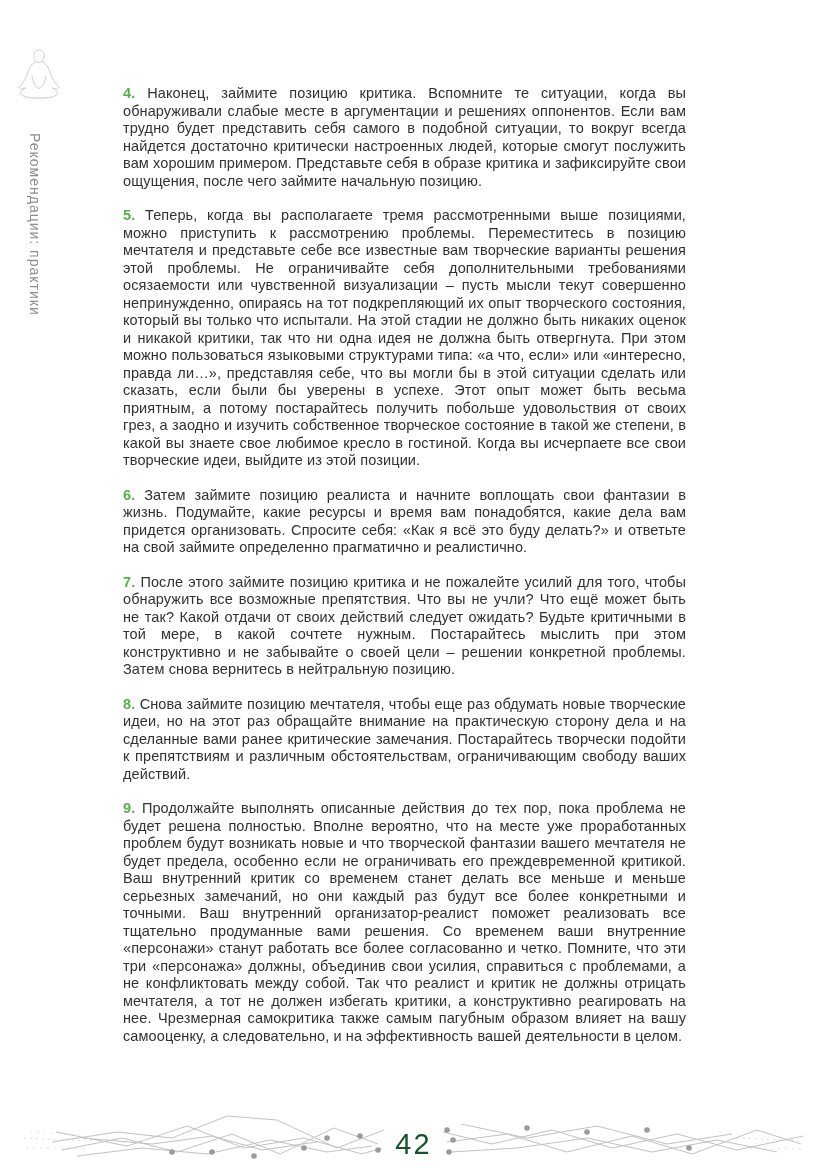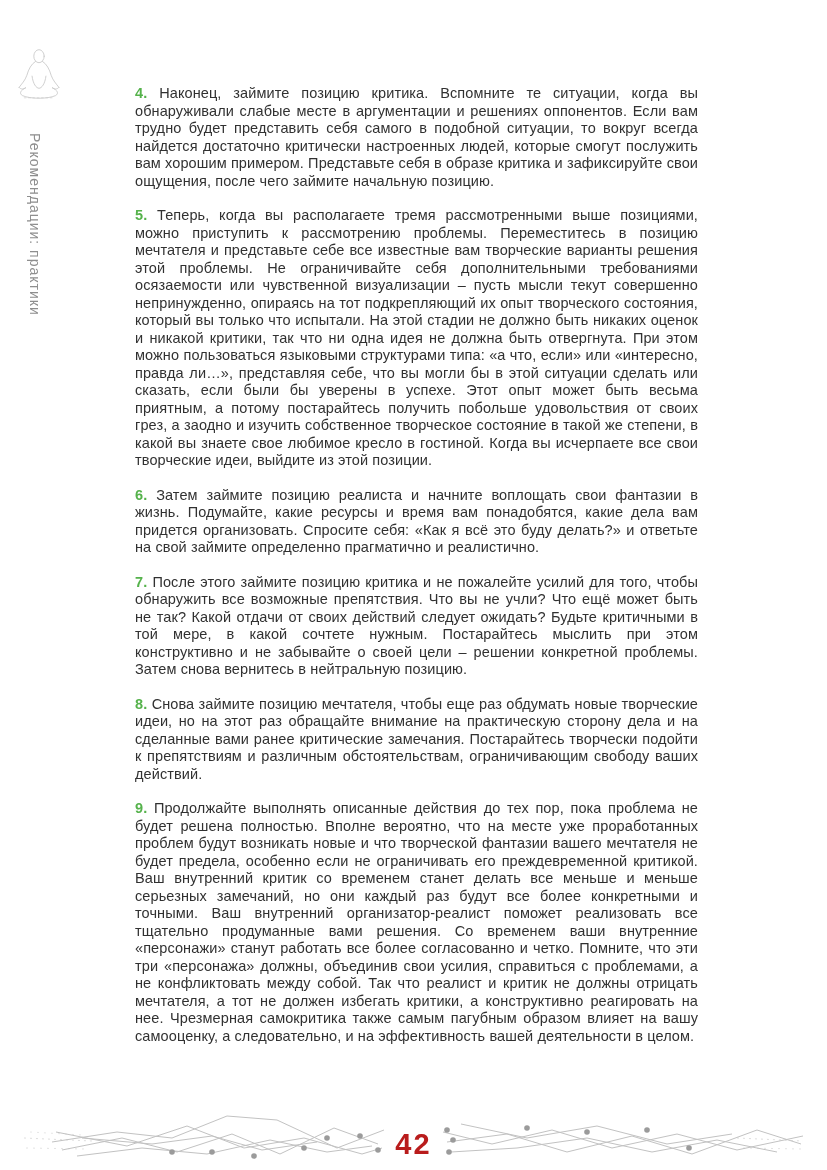--- a/index.html
+++ b/index.html
@@ -31,21 +31,20 @@
     color: #8e8e8e;
     white-space: nowrap;
   }
 
   
   .content {
     position: absolute;
     left: 123px;
     top: 85px;
     width: 563px;
-    margin-left: 12px;
   }
   .para {
     margin: 0 0 17px 0;
     font-size: 14.5px;
     line-height: 17.5px;
     text-align: justify;
     color: #313131;
     letter-spacing: 0.1px;
   }
   .para .num {
@@ -63,23 +62,23 @@
   }
   .decor-left  { position: absolute; left: 22px;  top: 6px;  width: 368px; height: 60px; }
   .decor-right { position: absolute; left: 437px; top: 6px;  width: 368px; height: 60px; }
   .page-number {
     position: absolute;
     left: 0;
     width: 100%;
     top: 26px;
     text-align: center;
     font-size: 29px;
-    font-weight: 700;
+    font-weight: 400;
     letter-spacing: 2px;
-    color: #b91c1c;
+    color: #14532d;
   }
 </style>
 </head>
 <body>
 
 <svg class="meditation-icon" viewBox="0 0 60 66" fill="none" stroke="#c9c9c9" stroke-width="1" stroke-linecap="round">
   <ellipse cx="30" cy="9" rx="6" ry="7.5"></ellipse>
   <path d="M26 15 C21 18 18 24 16 31 C14 37 10 41 7 45"></path>
   <path d="M34 15 C39 18 42 24 44 31 C46 37 50 41 53 45"></path>
   <path d="M7 45 C9 47.5 12 47.5 14.5 45.5"></path>

